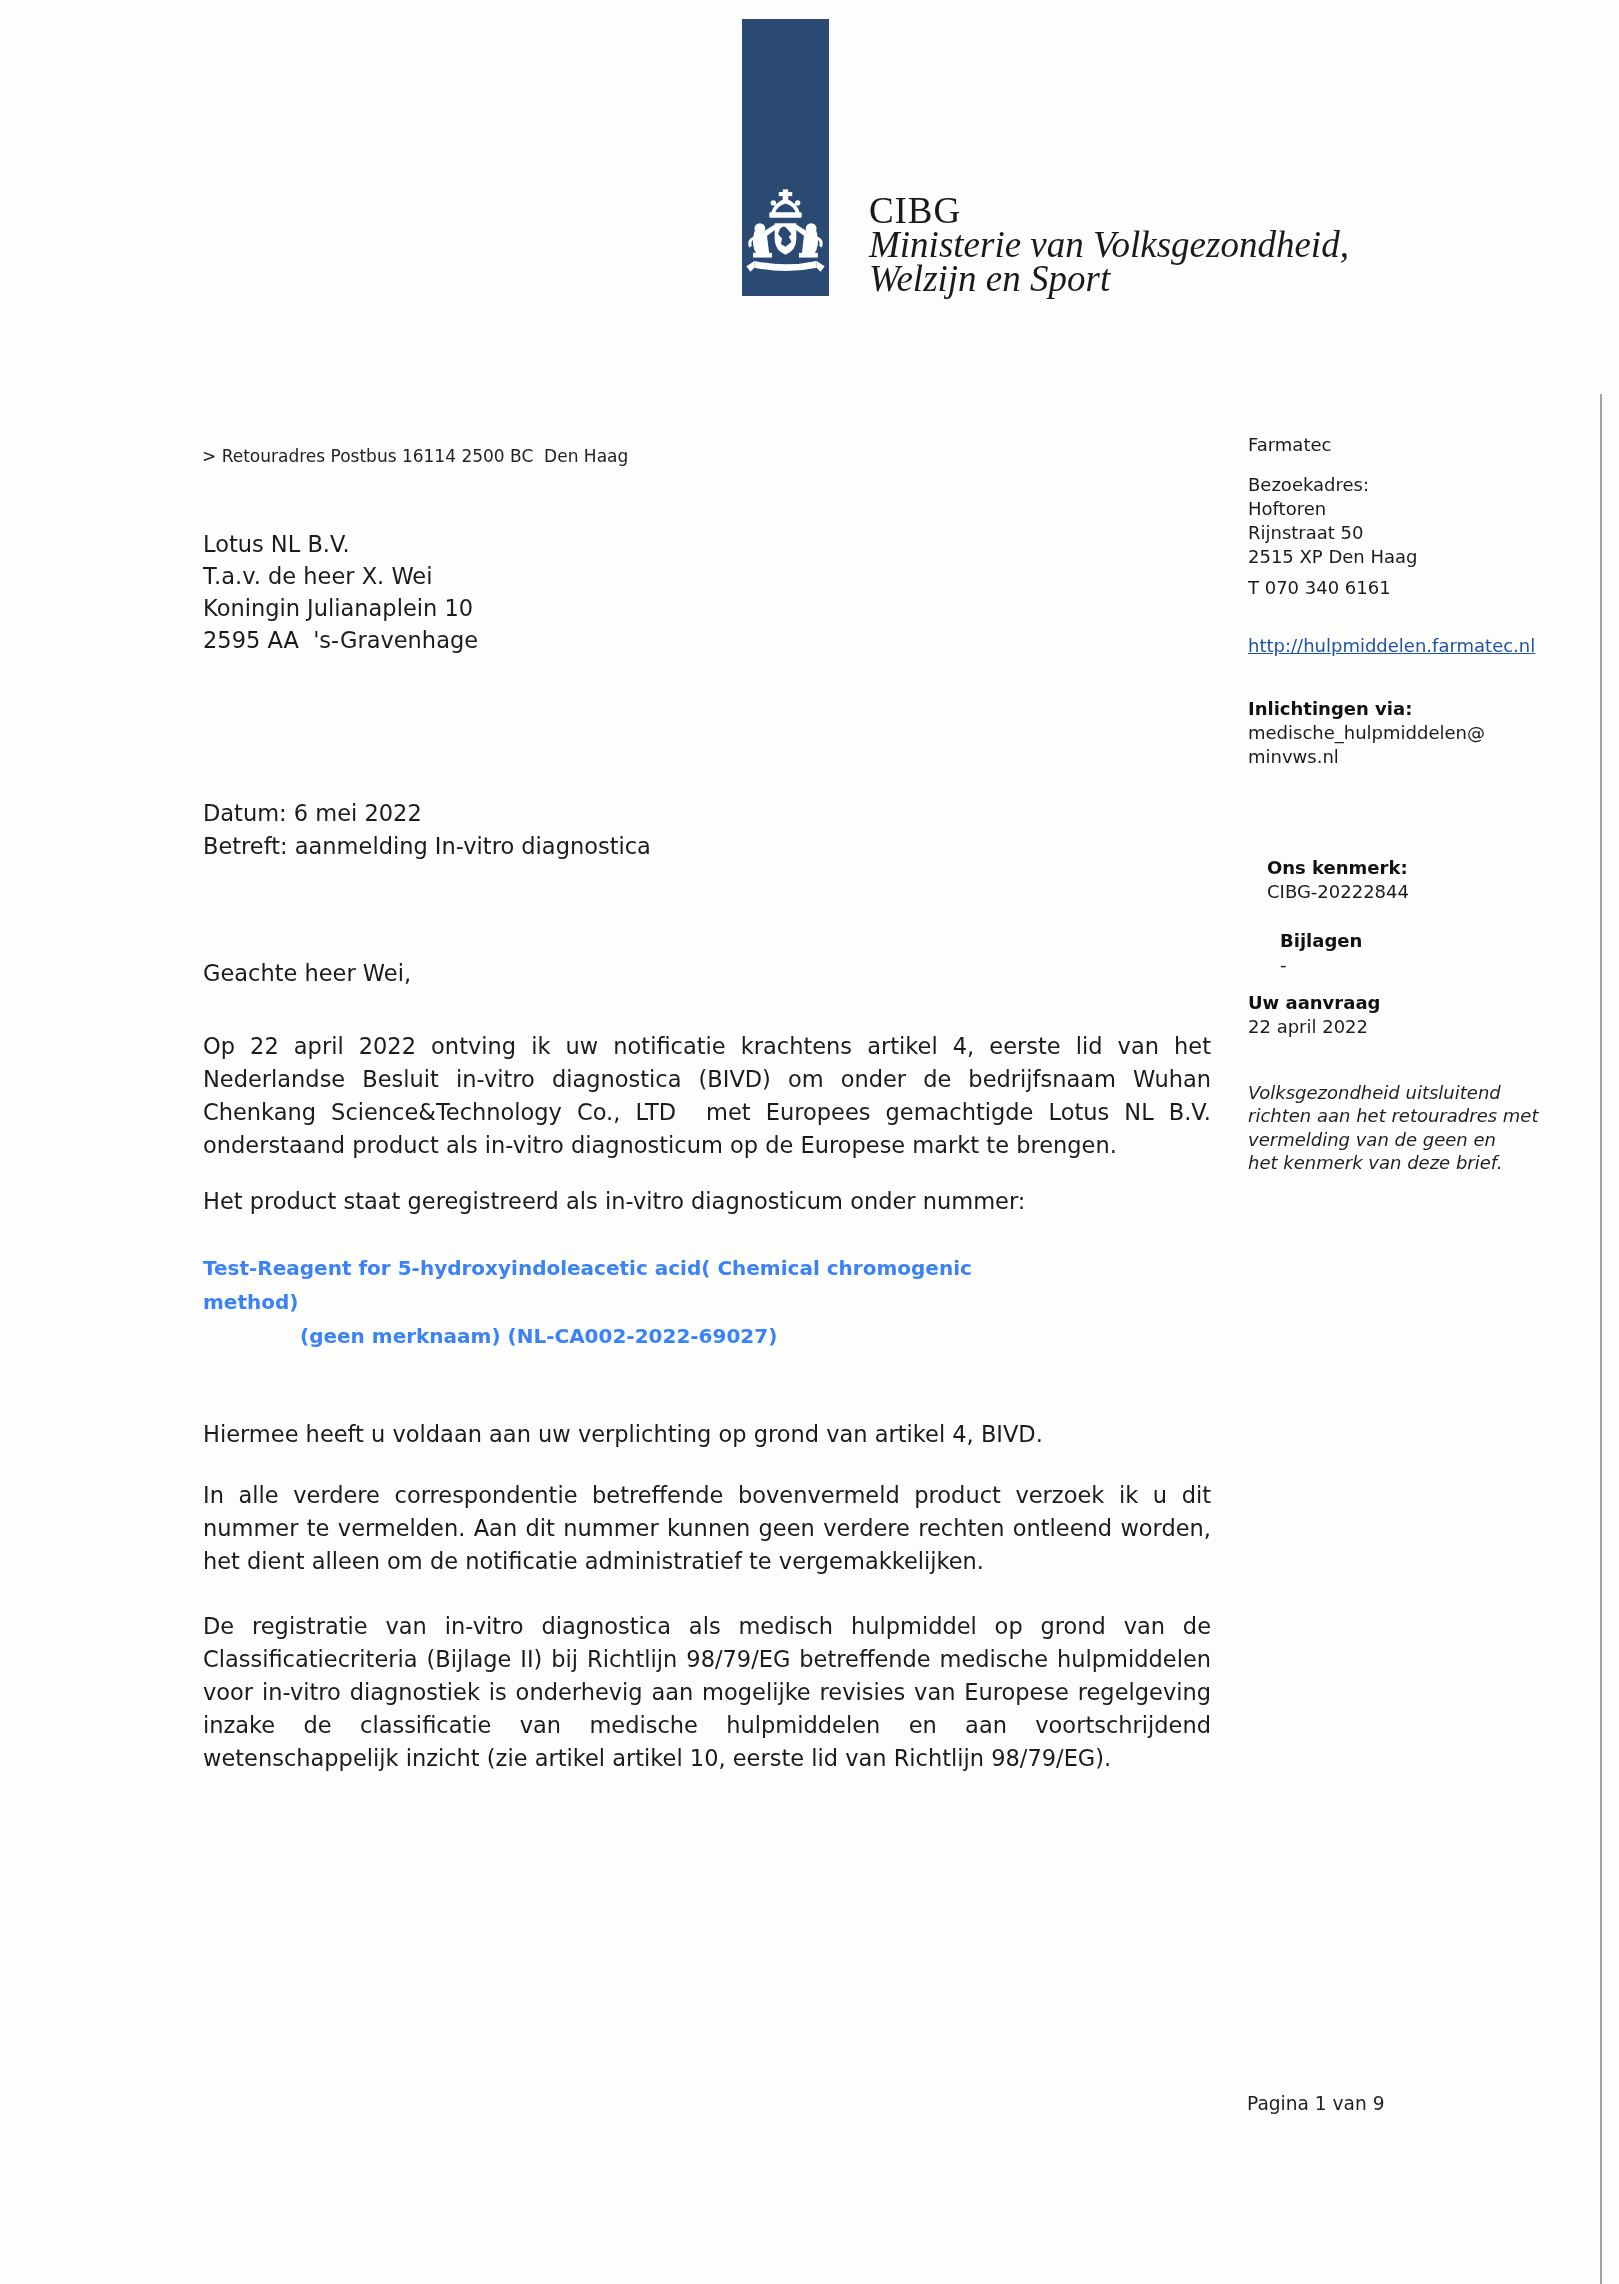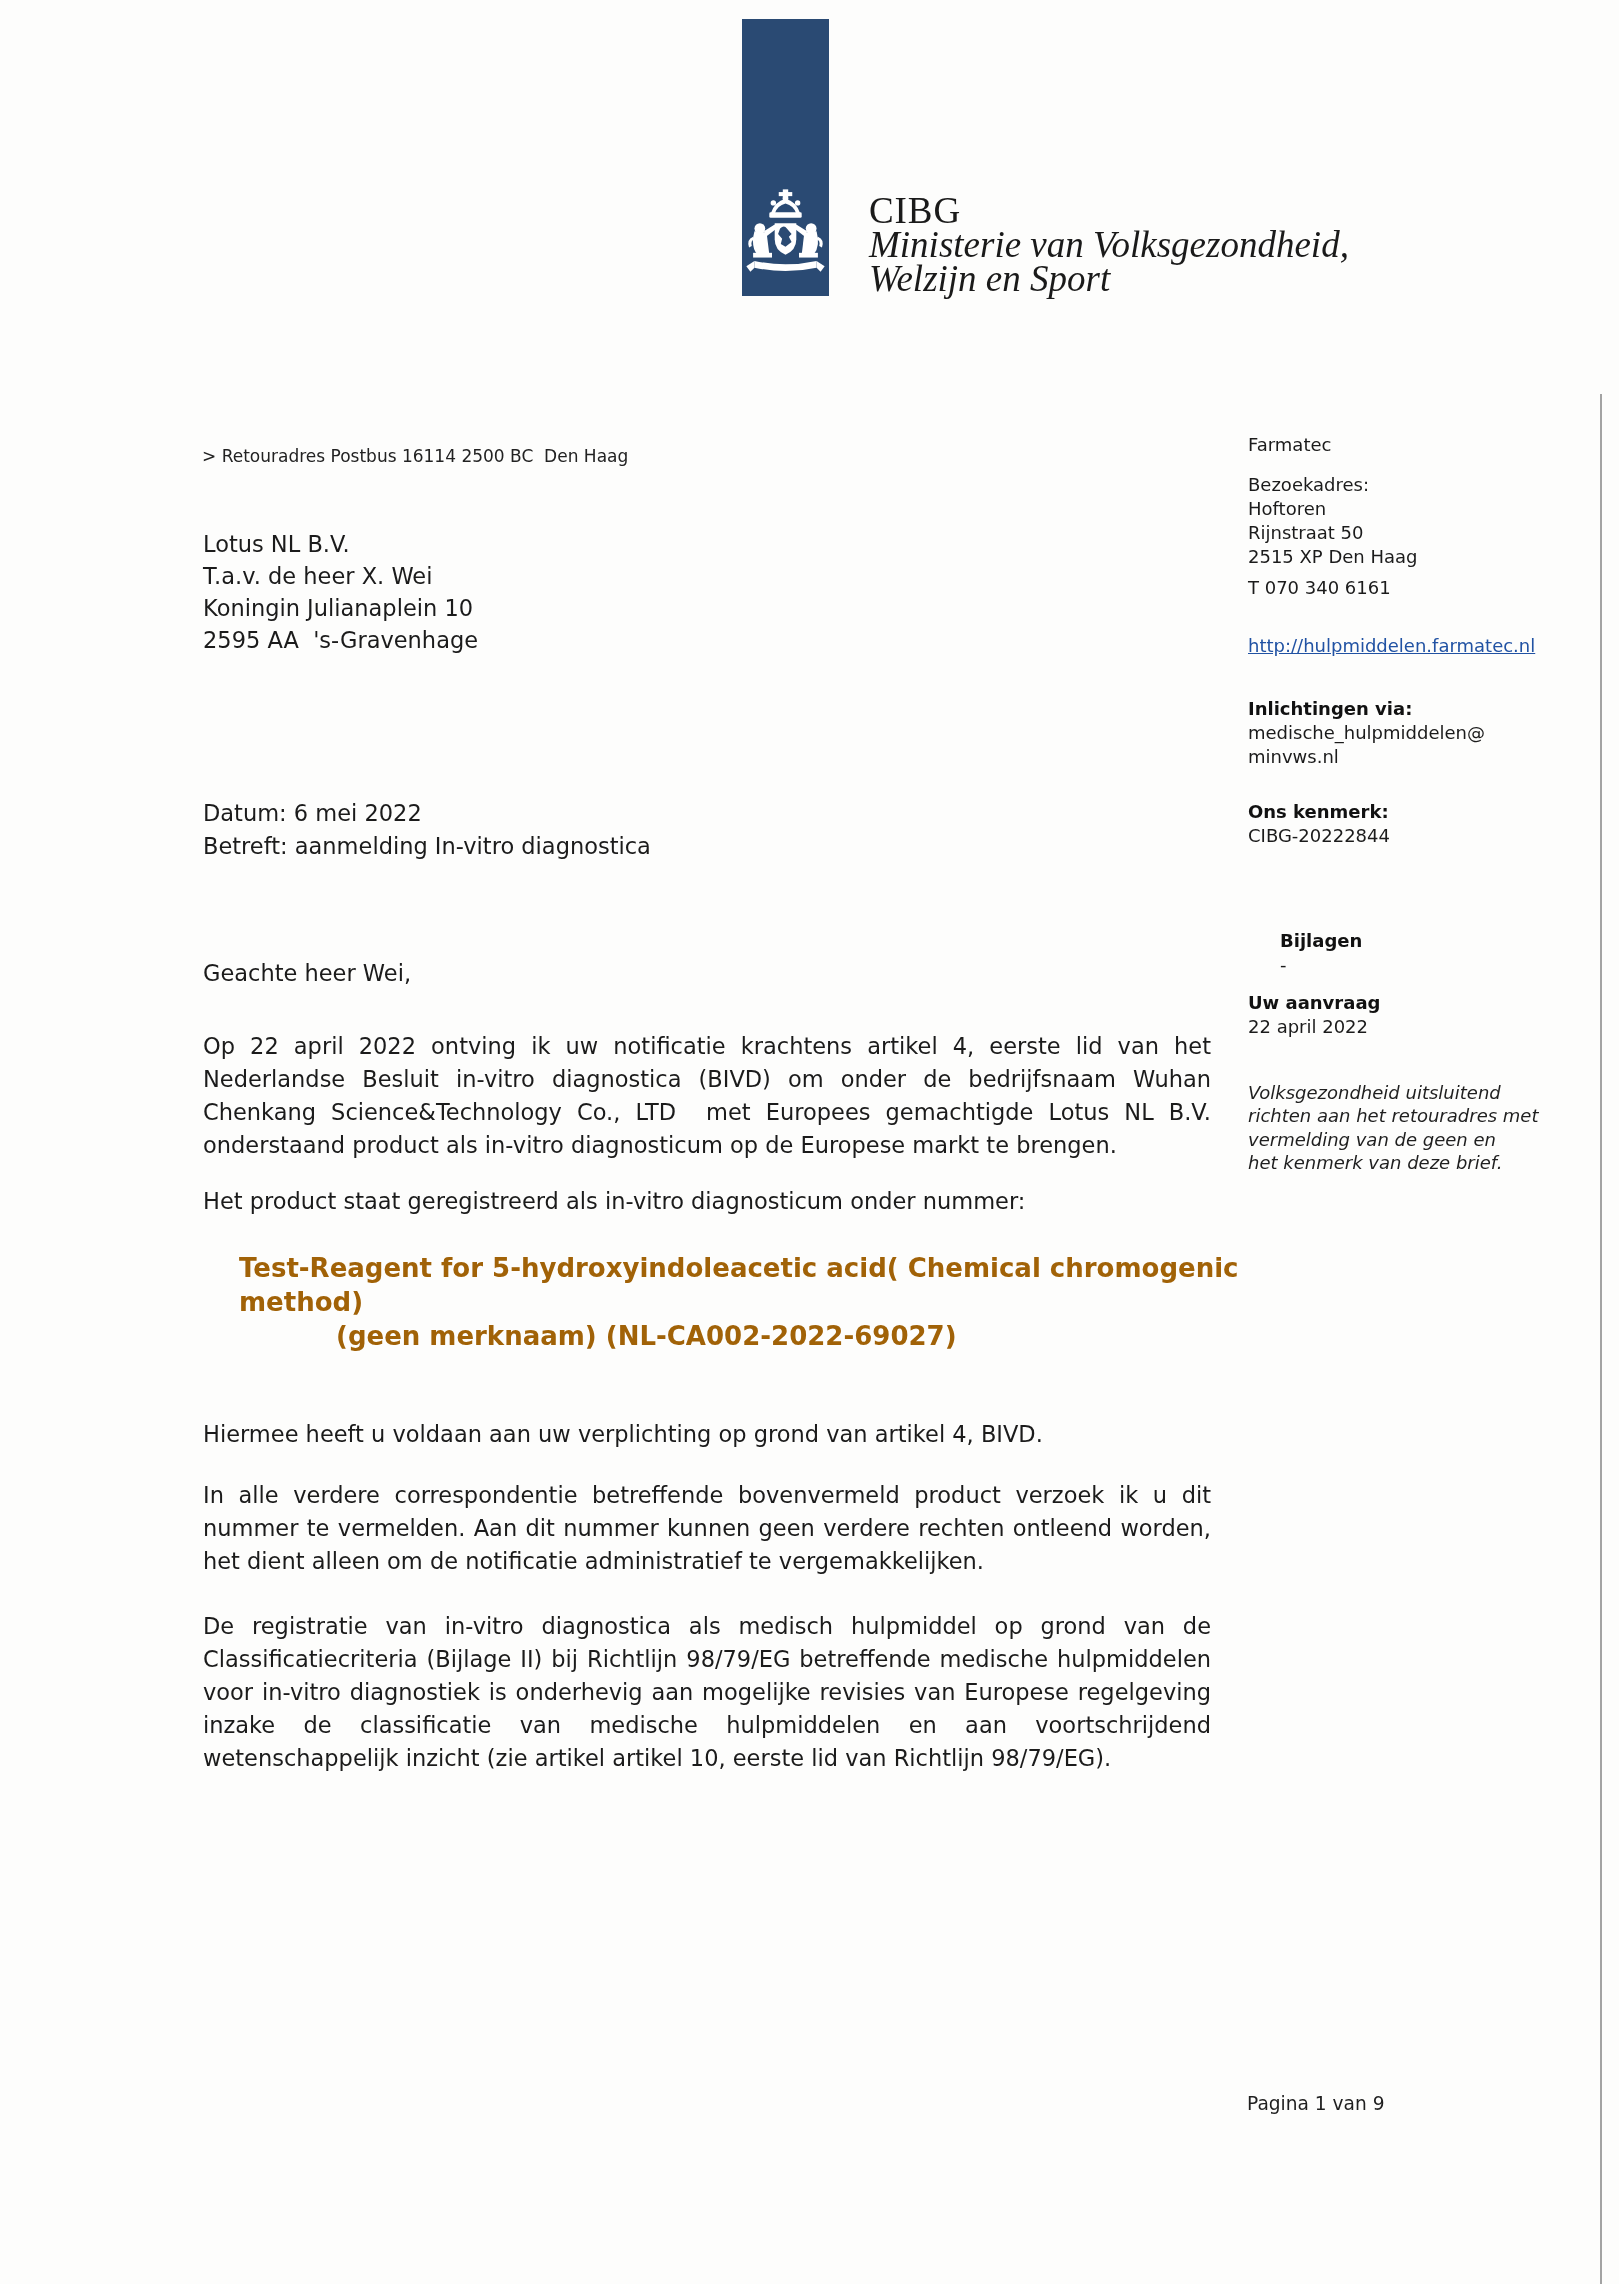--- a/index.html
+++ b/index.html
@@ -38,39 +38,39 @@
   .meta{
     position:absolute;left:203px;top:797px;
     font-size:22.5px;line-height:33px;
   }
   
   .body-col{position:absolute;left:203px;width:1008px;font-size:22.5px;line-height:33px;}
   .salutation{top:957px;}
   .p1{top:1030px;text-align:justify;}
   .p2{top:1185px;}
   .product{
-    top:1251px;font-weight:bold;font-size:26px;line-height:34px;color:#a16207;margin-left:36px;
+    top:1251px;font-weight:bold;font-size:20px;line-height:34px;color:#3b82f6;
   }
   .product-brand{padding-left:97px;}
   .p3{top:1418px;}
   .p4{top:1479px;text-align:justify;}
   .p5{top:1610px;text-align:justify;}
   
   .sb{
     position:absolute;left:1248px;width:327px;
     font-size:18px;line-height:24px;
   }
   .sb .lbl{font-weight:bold;color:#111;}
   .sb-department{top:433px;}
   .sb-visit{top:473px;}
   .sb-phone{top:576px;}
   .sb-link{top:634px;}
   .sb-link a{color:#2152a3;text-decoration:underline;}
   .sb-inquiries{top:697px;}
-  .sb-reference{top:800px;}
+  .sb-reference{top:856px;margin-left:19px;}
   .sb-attachments{top:929px;margin-left:32px;}
   .sb-request{top:991px;}
   .sb-note{top:1081px;font-style:italic;line-height:23.4px;color:#1f1f1f;}
   
   .footer{
     position:absolute;left:1247px;top:2093px;
     font-size:18.6px;color:#1f1f1f;
   }
   
   .scan-edge{

